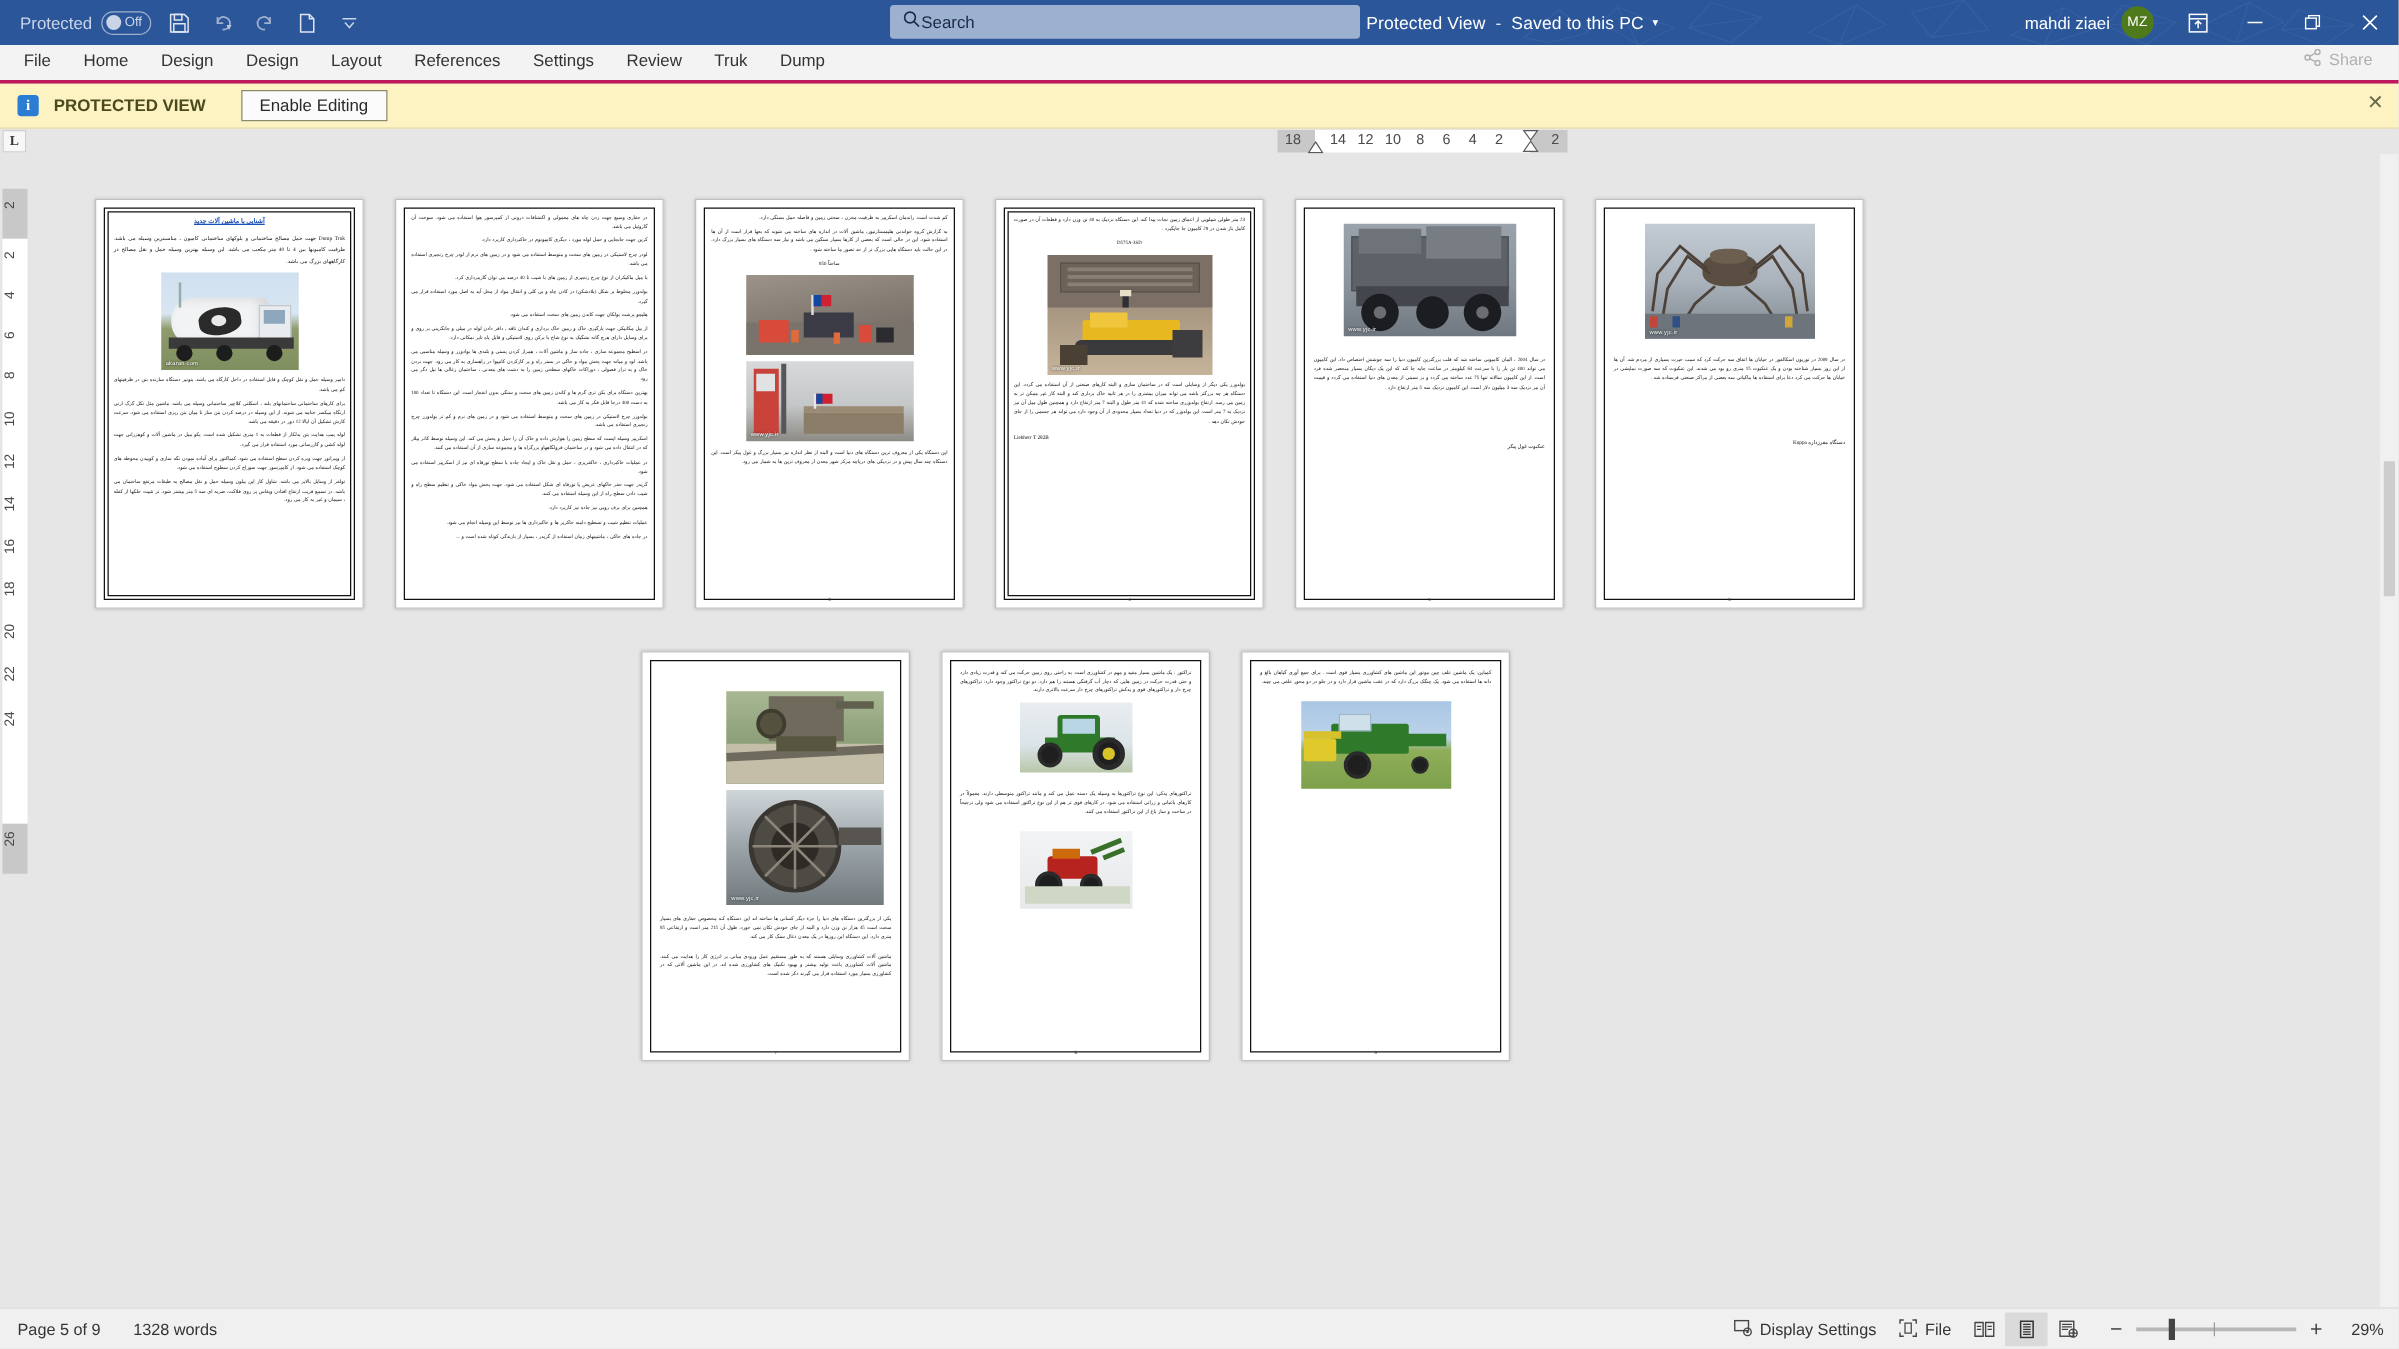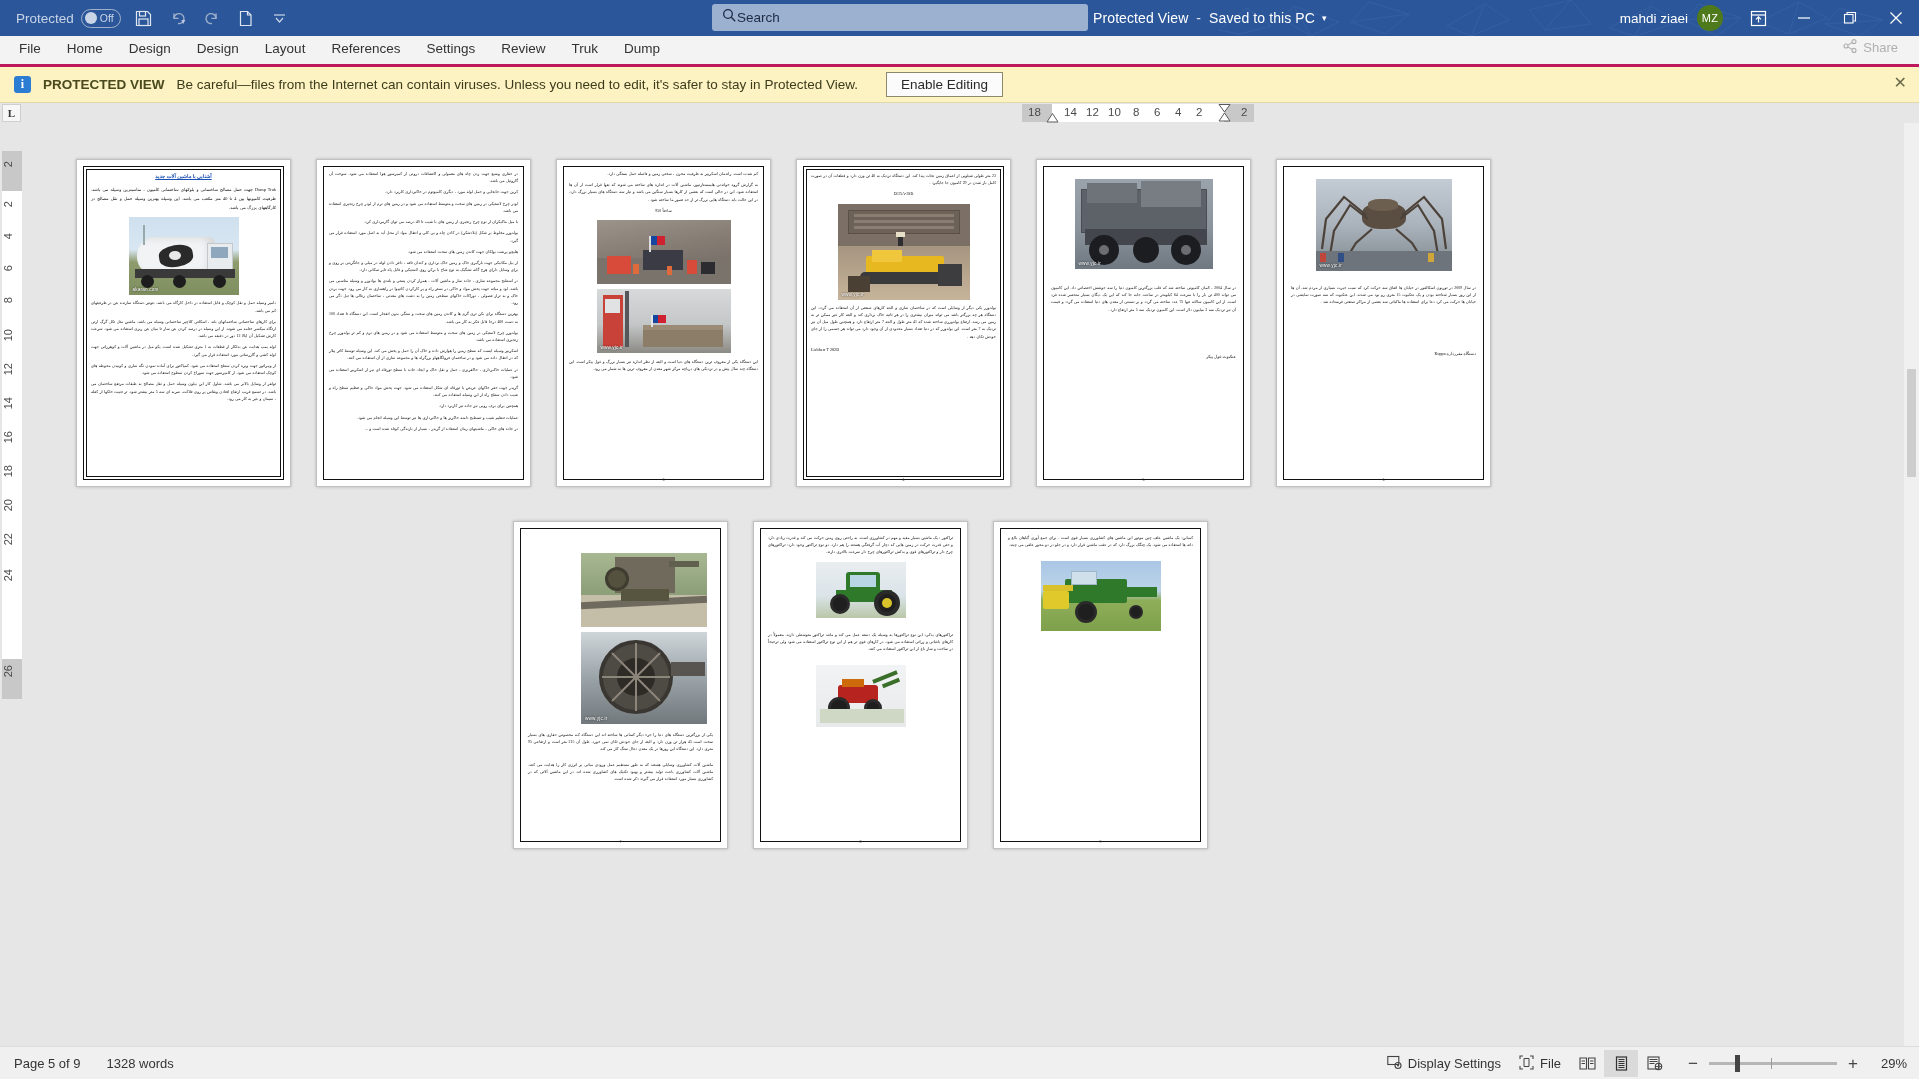--- a/index.html
+++ b/index.html
@@ -378,21 +378,20 @@
           <path d="M4.8 6.1 L9.2 3.5 M4.8 7.9 L9.2 10.5" stroke="#b0b0b0" stroke-width="1.1"></path>
         </svg>
     </span>
     <span>Share</span>
   </div>
 </div>
 
 <div class="pvbar">
   <span class="pv-icon">i</span>
   <span class="pv-strong">PROTECTED VIEW</span>
-  <span class="pv-text">Be careful—files from the Internet can contain viruses. Unless you need to edit, it's safer to stay in Protected View.</span>
   <button class="enable-btn">Enable Editing</button>
   <span class="pv-close">✕</span>
 </div>
 
 <div class="ruler-row">
   <div class="tabstop-box">L</div>
 
   <div style="position:absolute; left:1022px; top:1px; height:18px; width:232px;">
     <div style="position:absolute;left:0;top:0;width:30px;height:18px;background:#c8c8c8;"></div>
     <div style="position:absolute;left:30px;top:0;width:172px;height:18px;background:#ffffff;"></div>

